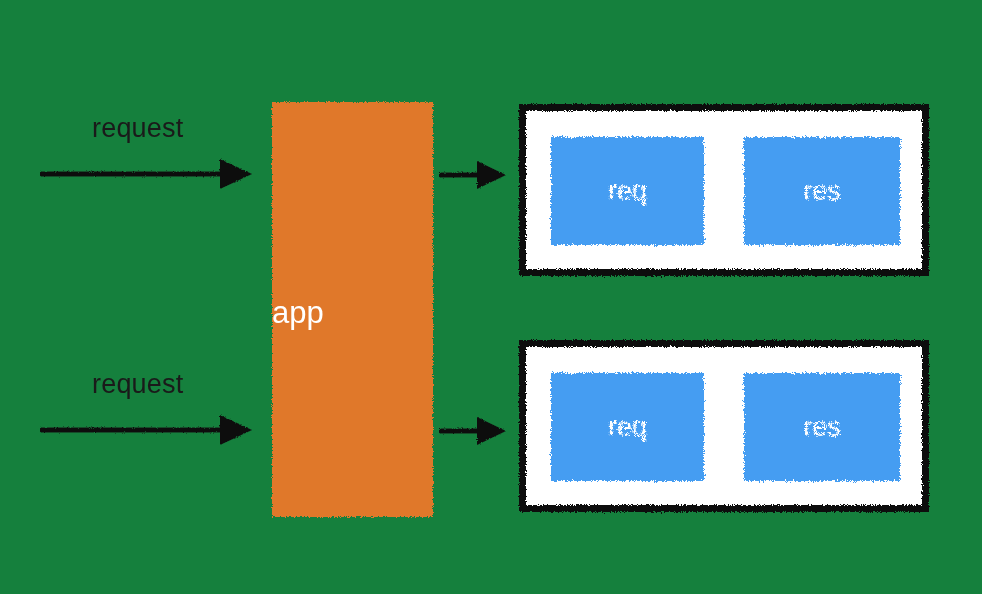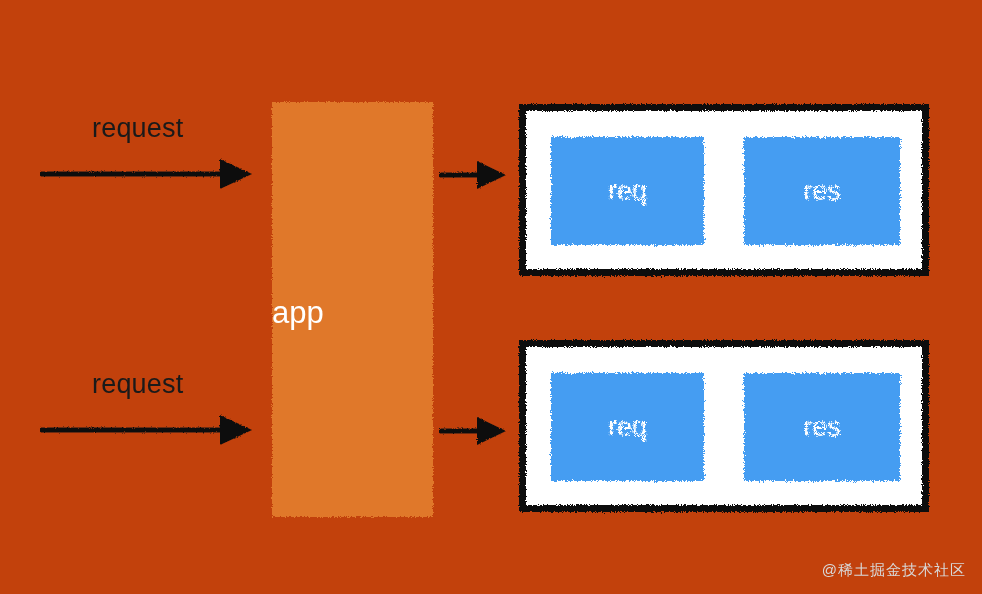--- a/index.html
+++ b/index.html
@@ -7,21 +7,21 @@
     padding: 0;
     background: #ffffff;
   }
   body {
     font-family: "Liberation Sans", sans-serif;
   }
   #canvas {
     position: relative;
     width: 982px;
     height: 594px;
-    background: #c2410c;
+    background: #15803d;
     overflow: hidden;
   }
 
   
   #defs-holder {
     position: absolute;
     width: 0;
     height: 0;
     overflow: hidden;
   }
@@ -171,15 +171,14 @@
     <div class="pipeline-inner">
       <div class="stage-box" style="left:25px; top:26px; width:153px; height:108px;">
         <span class="stage-label">req</span>
       </div>
       <div class="stage-box" style="left:218px; top:26px; width:156px; height:108px;">
         <span class="stage-label">res</span>
       </div>
     </div>
   </div>
 
-  <div class="watermark">@稀土掘金技术社区</div>
 
 </div>
 
 </body></html>

